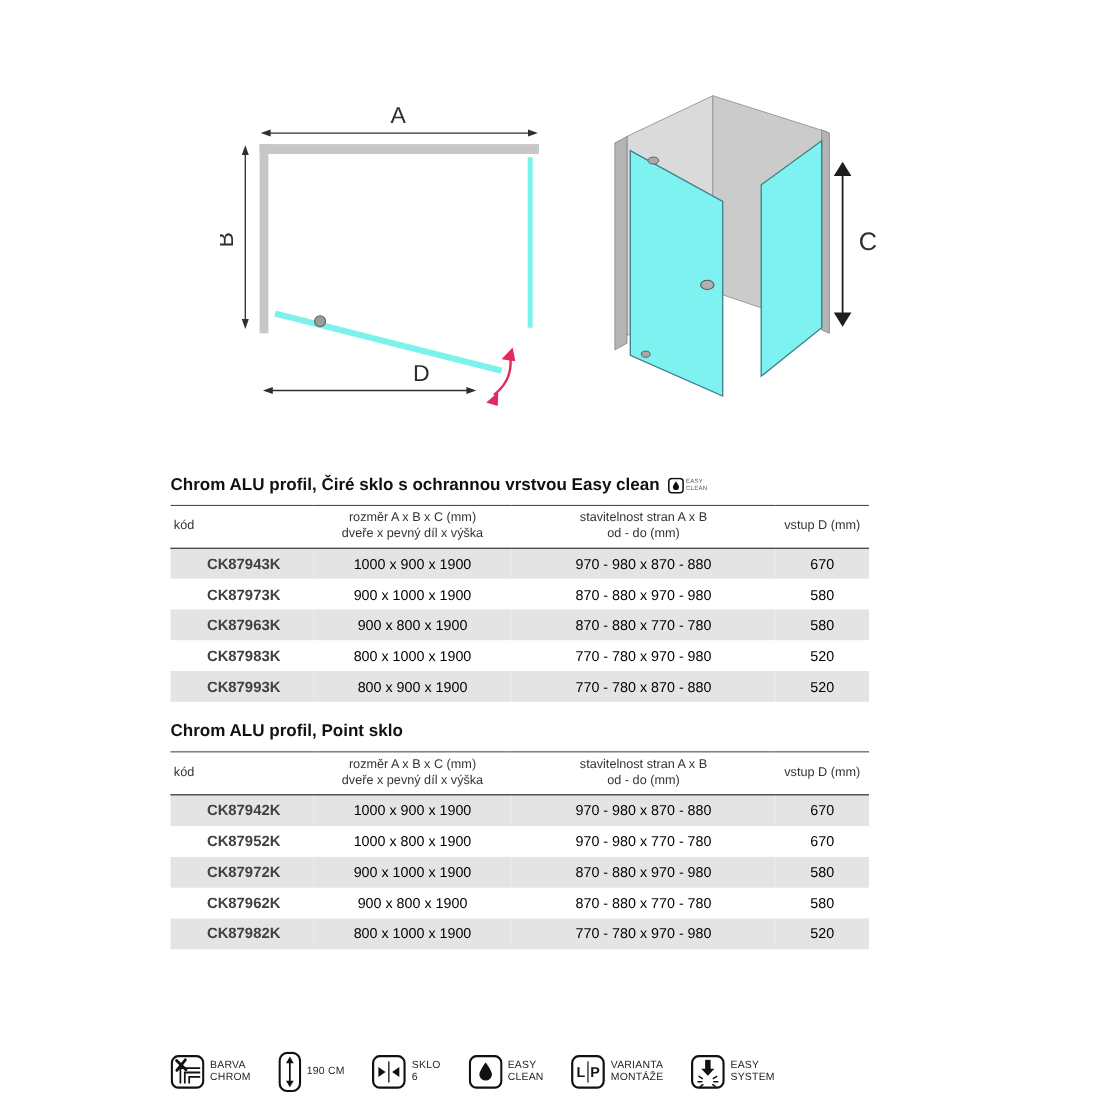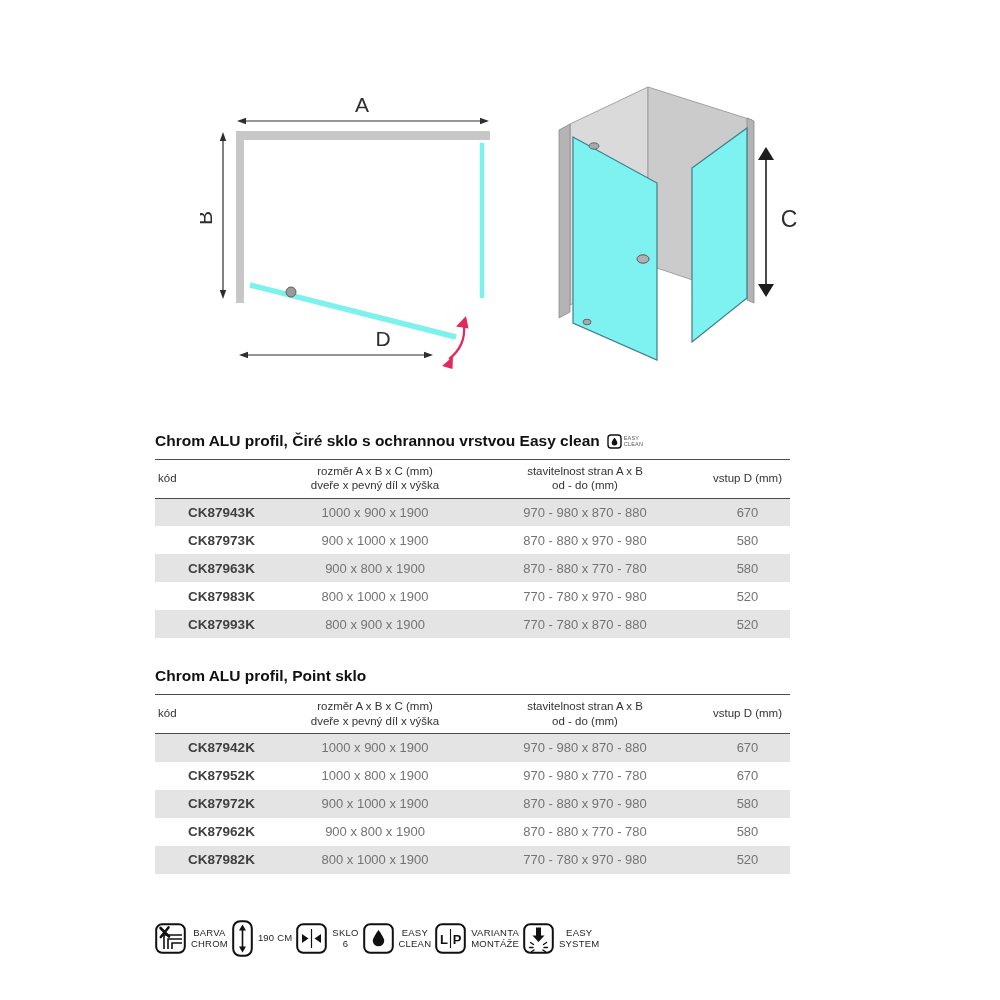--- a/index.html
+++ b/index.html
@@ -9,39 +9,39 @@
 
   
   .diagrams { position:absolute; top:0; left:0; width:1000px; height:400px; }
   .svg-top  { position:absolute; left:200px; top:88px; }
   .svg-iso  { position:absolute; left:545px; top:75px; }
   .dim-label { font-family:"Liberation Sans", sans-serif; font-size:21px; fill:#2e2e2e; font-weight:400; }
 
   
   .content { position:absolute; top:432px; left:155px; width:635px; }
   .sec-title { display:flex; align-items:center; gap:7px; font-size:15.5px; font-weight:bold; color:#111; margin:0 0 9px 0; }
-  .sec-title.second { margin-top:29px; }
+  .sec-title.second { margin-top:18px; }
   .badge { display:inline-flex; align-items:center; gap:2px; }
   .badge-text { font-size:5.5px; line-height:1.15; color:#555; white-space:pre-line; font-weight:500; letter-spacing:.2px; }
 
   table { border-collapse:collapse; width:635px; table-layout:fixed; }
   thead th { border-top:1.5px solid #4c4c4c; border-bottom:1.5px solid #4c4c4c;
              font-weight:normal; font-size:11.5px; color:#333; line-height:1.25;
              padding:4px 0 5px 0; text-align:center; white-space:pre-line; vertical-align:middle; }
   thead th:nth-child(1){ width:130px; text-align:left; padding-left:3px; vertical-align:middle; }
   thead th:nth-child(2){ width:180px; }
   thead th:nth-child(3){ width:240px; }
   thead th:nth-child(4){ width:85px; }
   tbody tr { height:28px; }
   tbody tr:nth-child(odd){ background:#e4e4e4; }
-  tbody td { font-size:13px; color:#737373; text-align:center; padding:0; }
+  tbody td { font-size:13px; color:#000000; text-align:center; padding:0; }
   tbody td:first-child { text-align:center; padding-left:3px; font-weight:bold; color:#404040; font-size:13.5px; }
 
   
-  .footer { position:absolute; top:920px; left:155px; display:flex; align-items:center; gap:4px;text-align:center; }
+  .footer { position:absolute; top:956px; left:155px; display:flex; align-items:center; gap:25px; }
   .f-item { display:flex; align-items:center; gap:5px; }
   .f-label { font-size:9.5px; font-weight:500; color:#1e1e1e; line-height:1.12; white-space:pre-line; letter-spacing:.2px; }
   .lp-letter { font-family:"Liberation Sans", sans-serif; font-size:13px; font-weight:bold; fill:#111; }
 </style>
 </head>
 <body>
 
 <div class="page">
 
   <div class="diagrams">

